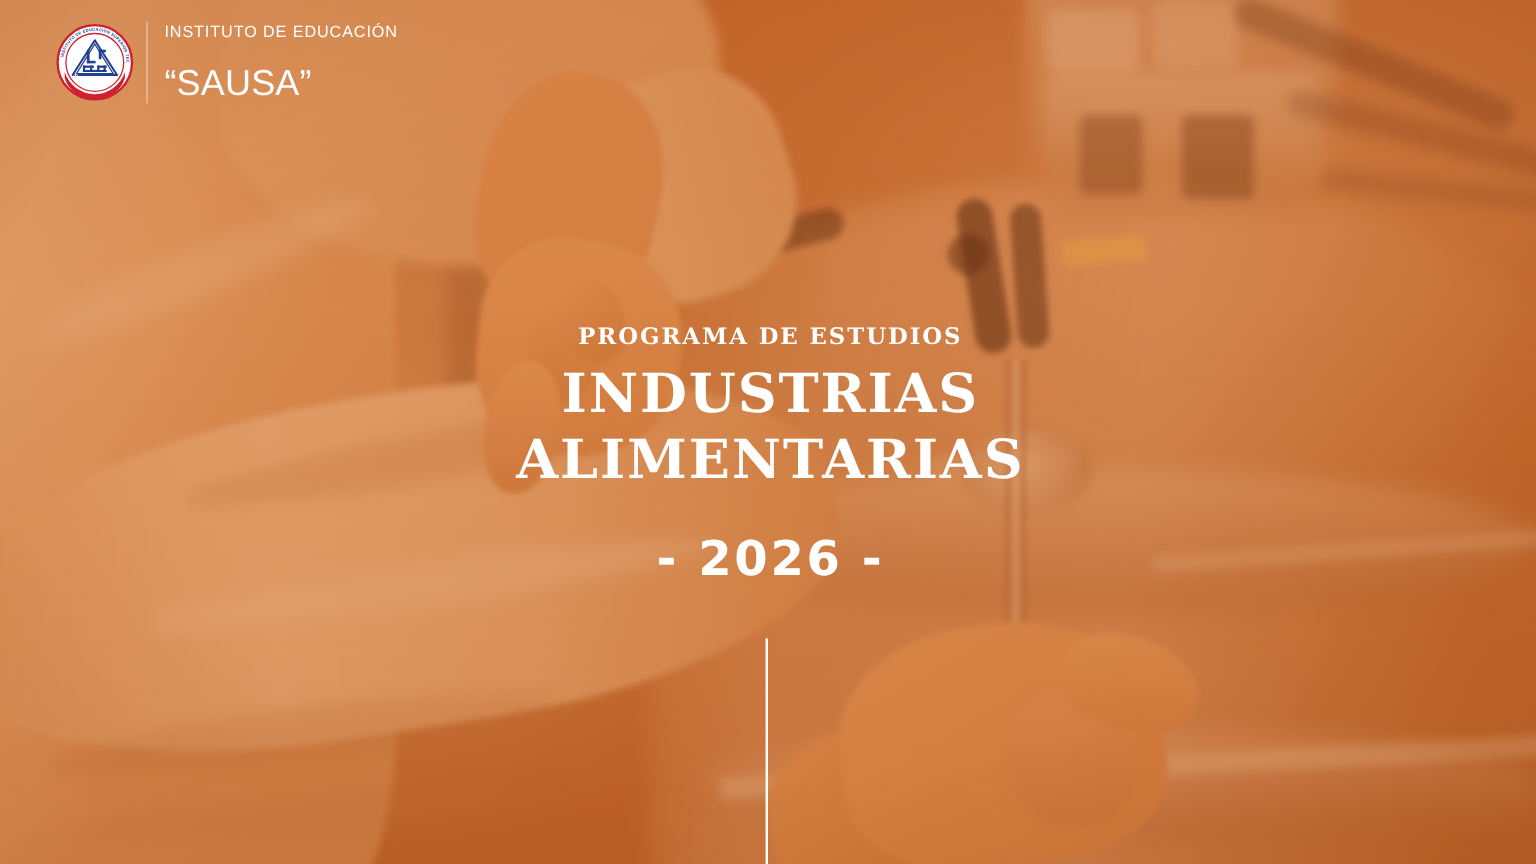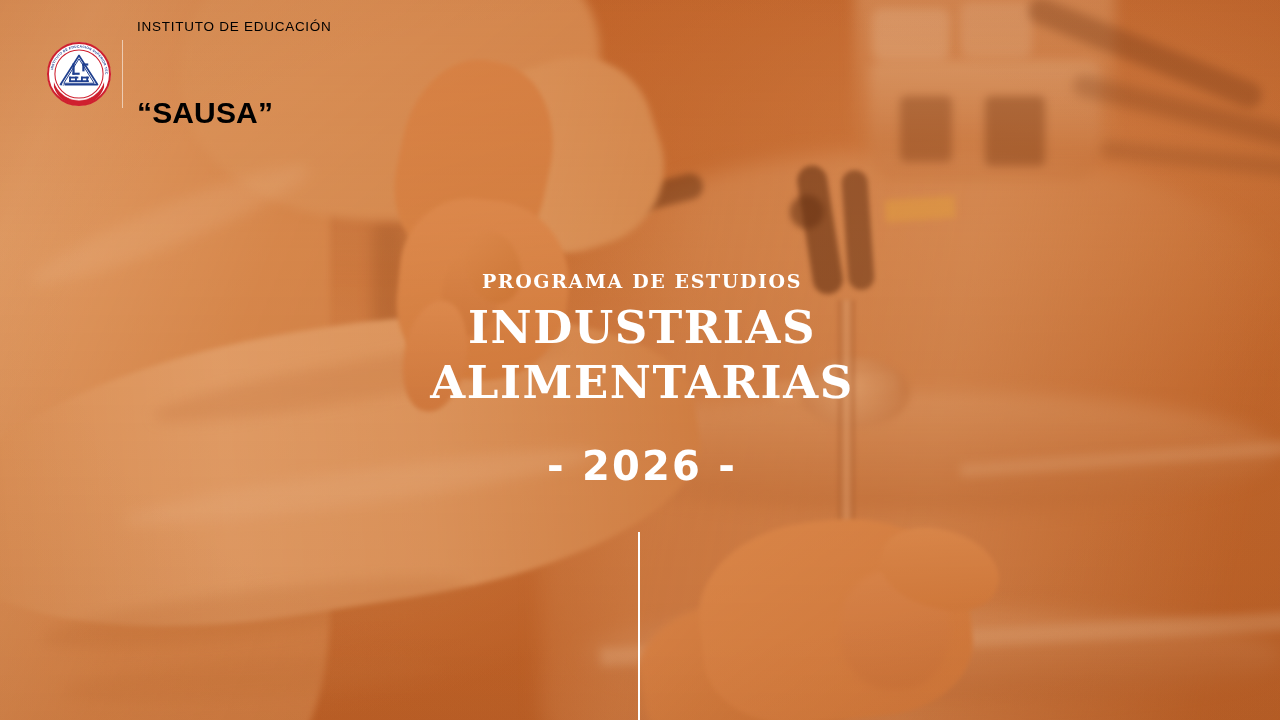--- a/index.html
+++ b/index.html
@@ -410,34 +410,33 @@
     width: 1px;
     height: 68px;
     margin: 0 14px 0 10px;
     background: rgba(255,255,255,0.55);
     flex: 0 0 1px;
   }
   .brand-text {
     display: flex;
     flex-direction: column;
     justify-content: center;
-    color: #000000;
-    gap: 44px;
+    color: #ffffff;
   }
   .brand-line-1, .brand-line-2 {
     font-size: 13.5px;
     font-weight: 400;
     letter-spacing: 0.055em;
     line-height: 1.28;
     white-space: nowrap;
     text-transform: uppercase;
   }
   .brand-acronym {
     font-size: 30px;
-    font-weight: 700;
+    font-weight: 400;
     letter-spacing: 0.005em;
     line-height: 1.06;
     margin-top: 18px;
     white-space: nowrap;
   }
 
   
   .title-block {
     position: absolute;
     left: 0;

